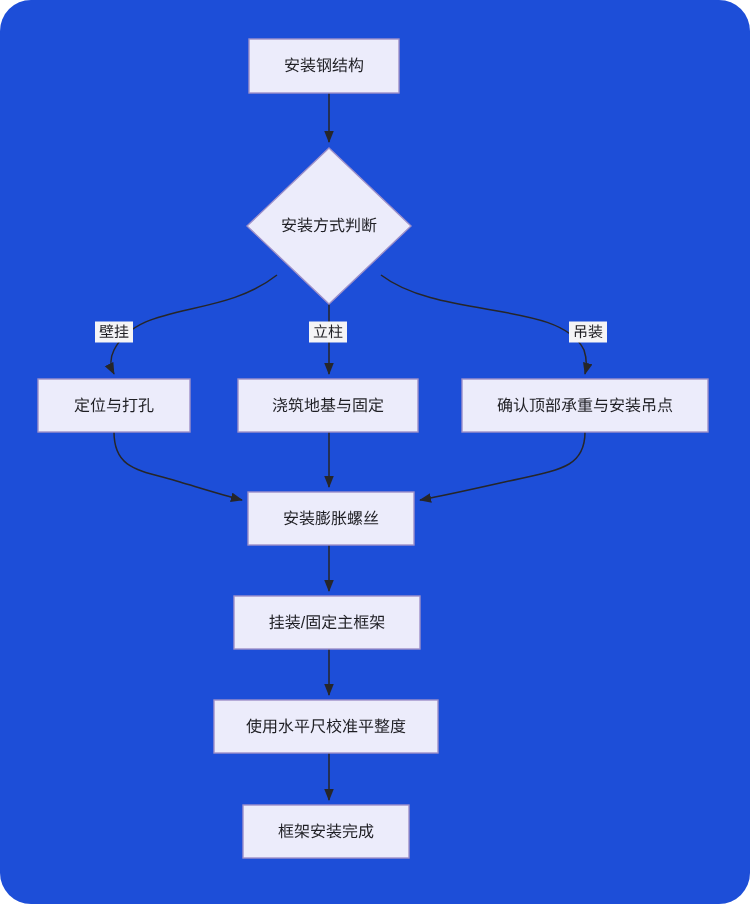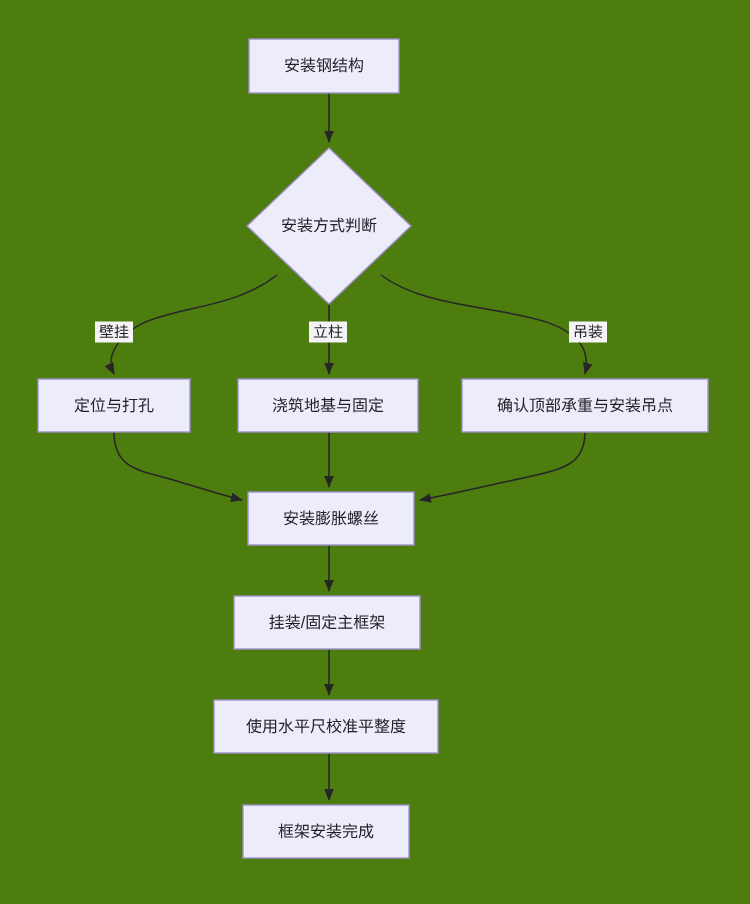--- a/index.html
+++ b/index.html
@@ -11,21 +11,22 @@
   body {
     width: 750px;
     height: 904px;
     font-family: "Liberation Sans", "DejaVu Sans", sans-serif;
     overflow: hidden;
   }
   #flowchart-root {
     position: relative;
     width: 750px;
     height: 904px;
-    background: #4d7c0f;
+    background: #1d4ed8;
+    border-radius: 31px;
   }
   svg#flow-svg {
     display: block;
     width: 750px;
     height: 904px;
   }
   .node-shape {
     fill: #ececfb;
     stroke: #9e90c9;
     stroke-width: 1.4;

